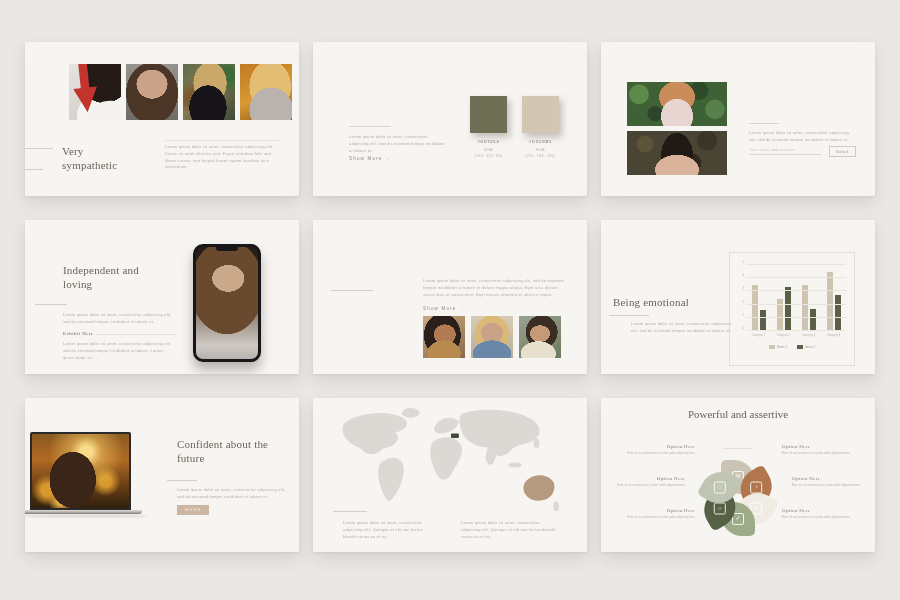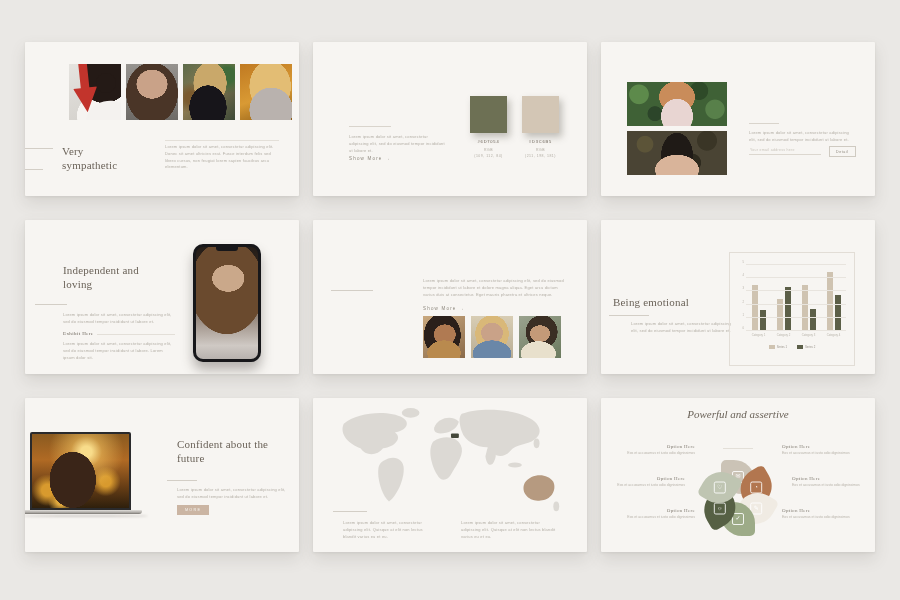--- a/index.html
+++ b/index.html
@@ -314,21 +314,21 @@
         <path fill="#b69a80" d="M196,80 C203,70 219,70 225,79 C229,88 222,98 212,98 C201,100 191,90 196,80 Z"></path>
         <rect x="121" y="30" width="8" height="4.5" rx="1" fill="#45483a"></rect>
       </svg>
     </div>
     <div class="edge-line" style="left:20px;top:113px;width:34px;"></div>
     <div class="body-txt" style="left:30px;top:122px;width:92px;">Lorem ipsum dolor sit amet, consectetur adipiscing elit. Quisque at elit non lectus blandit varius eu et eu.</div>
     <div class="body-txt" style="left:148px;top:122px;width:96px;">Lorem ipsum dolor sit amet, consectetur adipiscing elit. Quisque at elit non lectus blandit varius eu et eu.</div>
   </div>
 
   <div class="card">
-    <div class="center-title" style="top:10px;font-style:italic;">Powerful and assertive</div>
+    <div class="center-title" style="top:10px;">Powerful and assertive</div>
     <div class="divider" style="left:122px;top:50px;width:30px;background:#e3dfd8;"></div>
     <div class="flower" id="flower">
         <div class="petal" style="background: rgb(203, 195, 182); transform: rotate(0deg) translateY(-21px);">
           <span class="petal-icon" style="transform: rotate(0deg);">✉</span>
         </div>
         <div class="petal" style="background: rgb(178, 118, 79); transform: rotate(60deg) translateY(-21px);">
           <span class="petal-icon" style="transform: rotate(-60deg);">◔</span>
         </div>
         <div class="petal" style="background: rgb(240, 235, 227); transform: rotate(120deg) translateY(-21px);">
           <span class="petal-icon" style="transform: rotate(-120deg);">✎</span>

